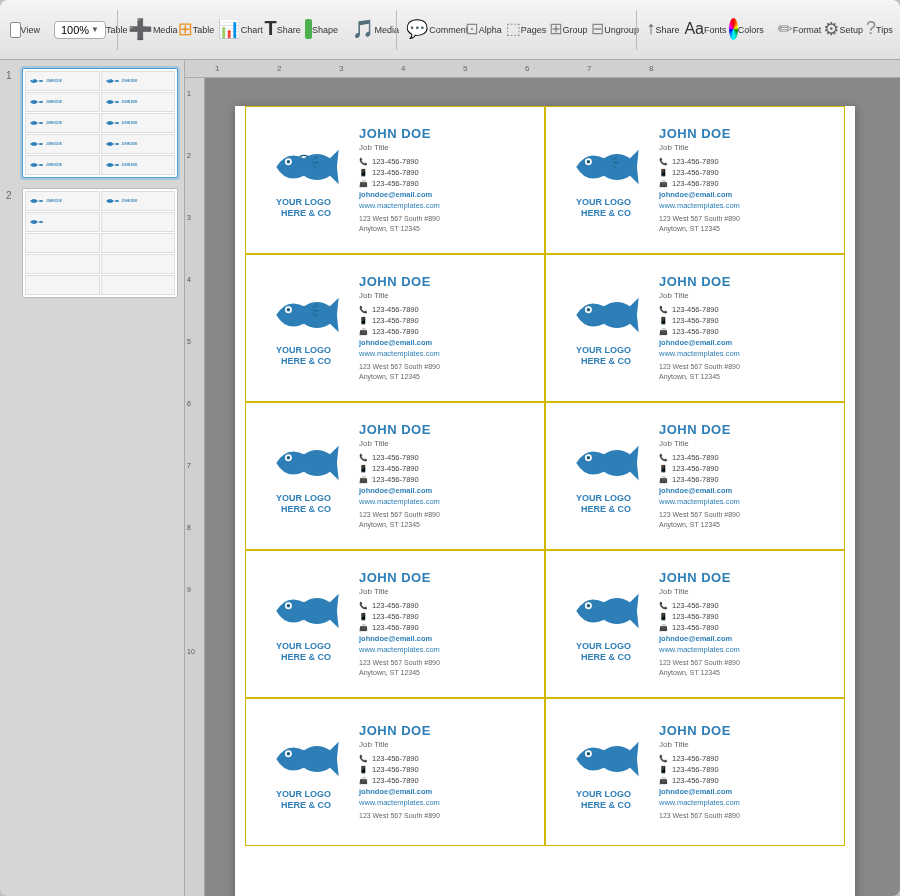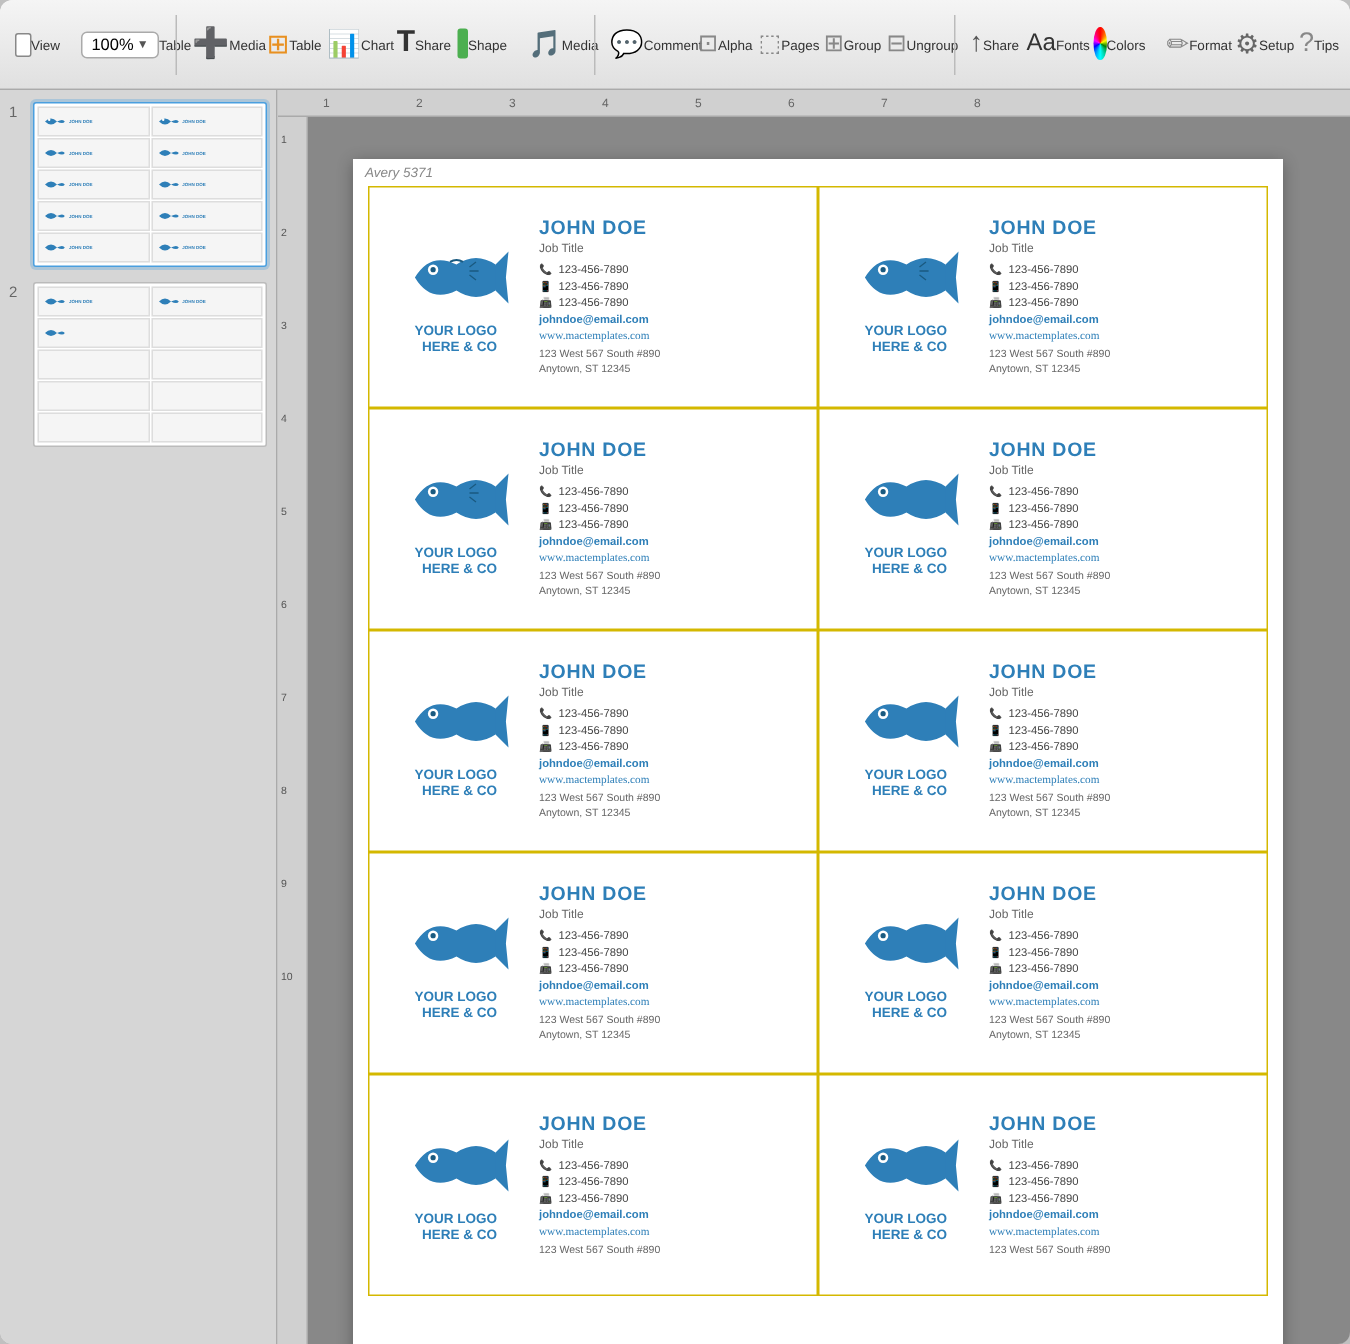--- a/index.html
+++ b/index.html
@@ -274,21 +274,20 @@
       width: 10px;
     }
     .card-email {
       font-size: 7.5px;
       color: #2e7fb8;
       font-weight: bold;
     }
     .card-website {
       font-size: 7.5px;
       color: #2e7fb8;
-      font-family: Liberation Serif, serif;
     }
     .card-address {
       font-size: 7px;
       color: #666;
       margin-top: 2px;
       line-height: 1.4;
     }
   </style>
 </head>
 <body>
@@ -538,21 +537,20 @@
           <span style="position:absolute;top:198px;left:2px;font-size:7px;color:#555;">4</span>
           <span style="position:absolute;top:260px;left:2px;font-size:7px;color:#555;">5</span>
           <span style="position:absolute;top:322px;left:2px;font-size:7px;color:#555;">6</span>
           <span style="position:absolute;top:384px;left:2px;font-size:7px;color:#555;">7</span>
           <span style="position:absolute;top:446px;left:2px;font-size:7px;color:#555;">8</span>
           <span style="position:absolute;top:508px;left:2px;font-size:7px;color:#555;">9</span>
           <span style="position:absolute;top:570px;left:2px;font-size:7px;color:#555;">10</span>
         </div>
 
         <div class="page-document">
-          <div class="avery-label">Avery 5371</div>
 
           <div class="cards-grid">
 
             <div class="business-card">
               <div class="card-left">
                 <svg class="fish-svg" viewBox="0 0 80 60">
                   <path d="M8,30 Q20,10 40,20 Q55,10 70,20 L75,30 L70,40 Q55,50 40,40 Q20,50 8,30 Z" fill="#2e7fb8"></path>
                   <path d="M70,20 L80,10 L78,30 L80,50 L70,40 Z" fill="#2e7fb8"></path>
                   <circle cx="22" cy="24" r="4" fill="white"></circle>
                   <circle cx="22" cy="24" r="2" fill="#1a5a80"></circle>

